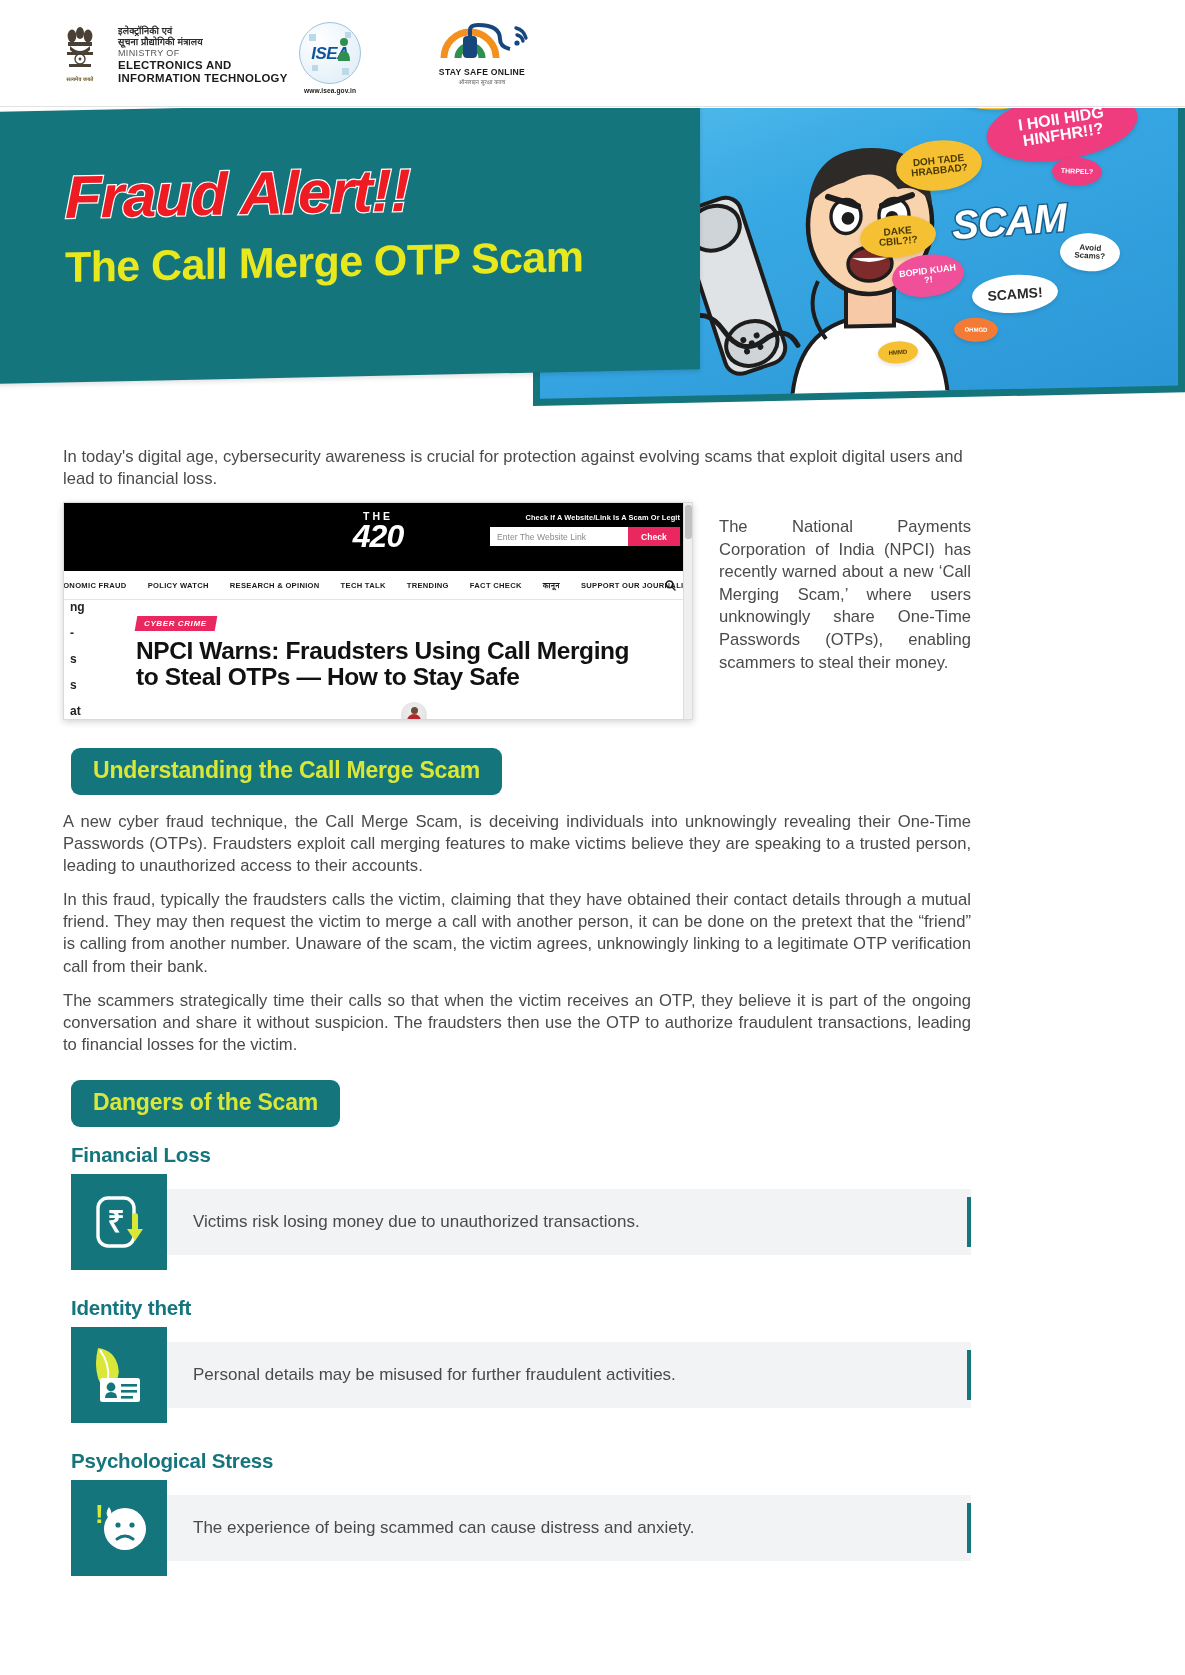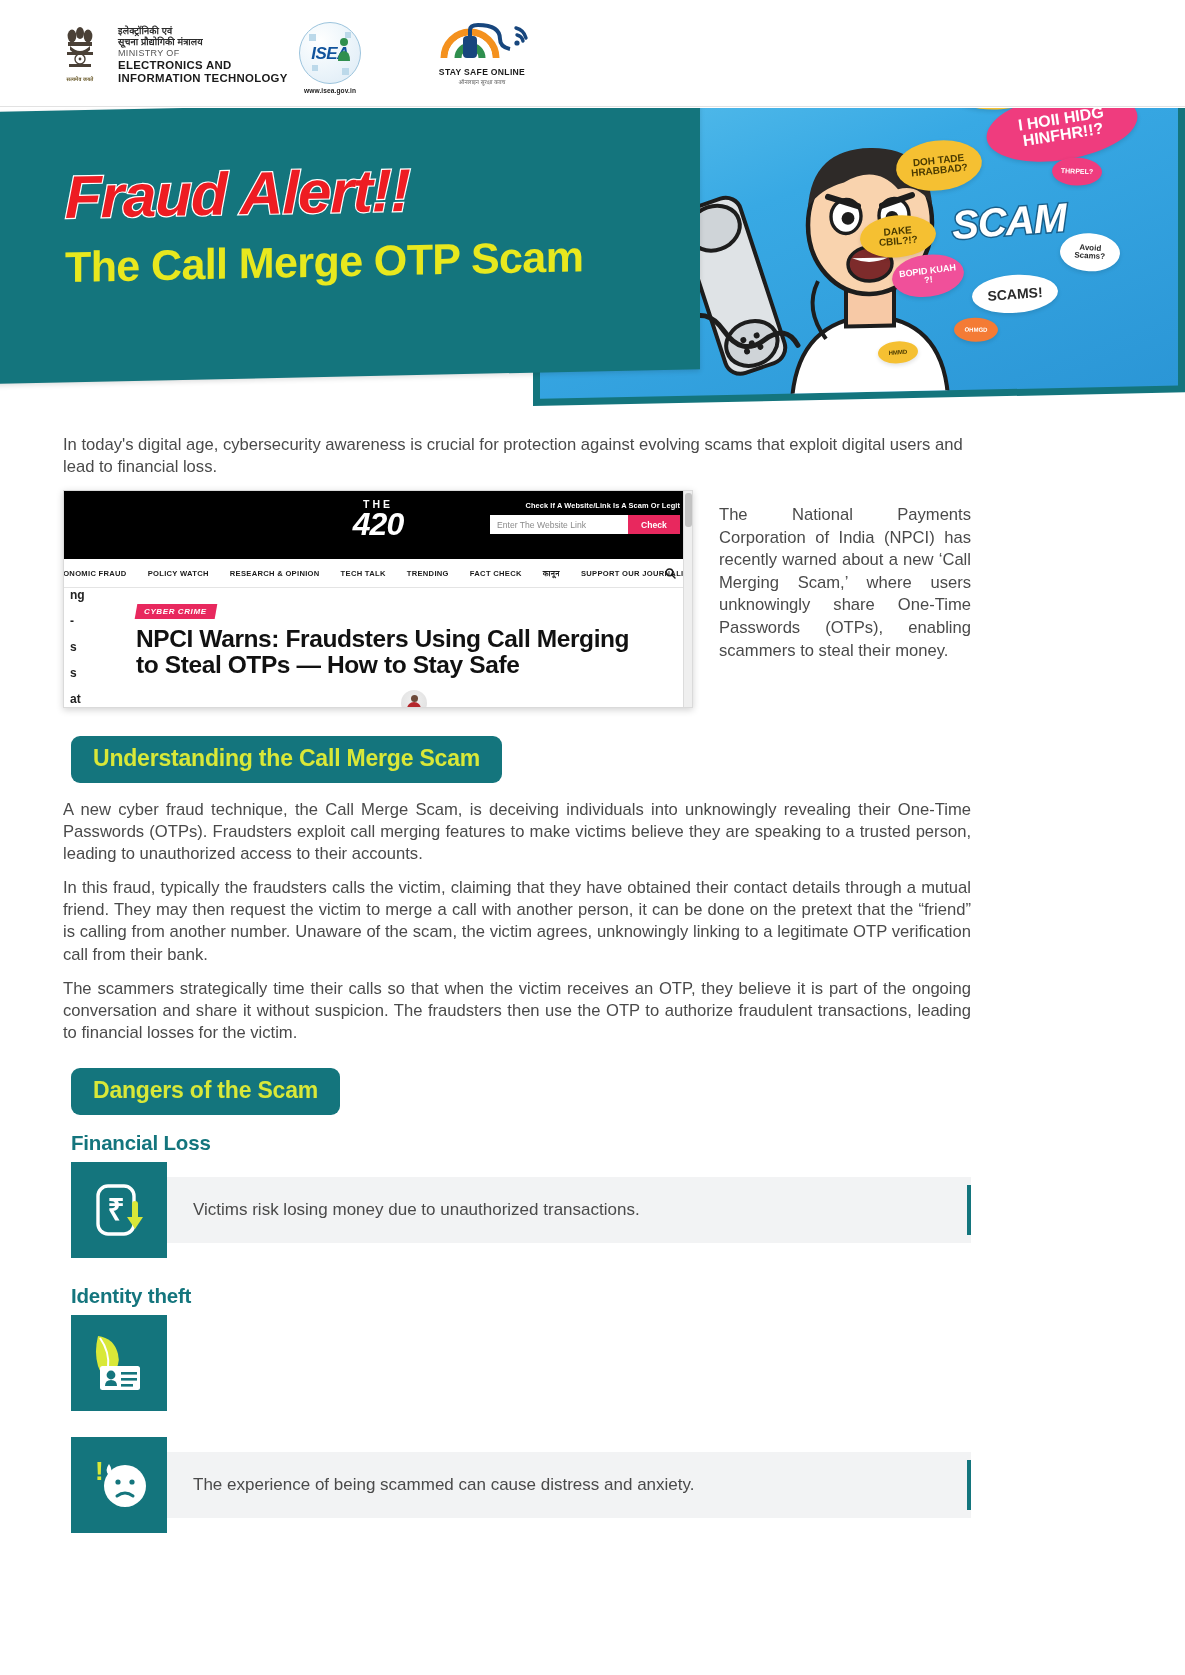--- a/index.html
+++ b/index.html
@@ -154,21 +154,21 @@
     position: absolute; font-weight: 900; color: #ffffff;
     font-style: italic; letter-spacing: -1px;
     -webkit-text-stroke: 3px #1a5f8a;
     paint-order: stroke fill;
   }
 
   
   .char { position: absolute; left: 180px; top: 96px; width: 300px; height: 300px; }
 
   
-  .content { position: absolute; left: 0; top: 426px; width: 1034px; }
+  .content { position: absolute; left: 0; top: 438px; width: 1034px; }
   .wrap { padding: 0 63px; }
 
   p.body-txt {
     font-size: 16.6px; line-height: 1.33; color: #4a4a4a;
     margin-bottom: 12px;
   }
   p.justify { text-align: justify; }
 
   .intro { margin-top: 8px; margin-bottom: 12px; }
 
@@ -559,23 +559,28 @@
           <path d="M10 4 q16 2 20 18 q3 12 -6 18 q-10 6 -14 -6 q-4 -14 0 -30z" fill="#d9e838"></path>
           <path d="M12 6 q10 14 8 30" stroke="#ffffff" stroke-width="2" fill="none"></path>
           <rect x="12" y="34" width="40" height="24" rx="2.5" fill="#ffffff"></rect>
           <circle cx="23" cy="43" r="4.4" fill="#14757d"></circle>
           <path d="M17 54 q0-6 6-6 q6 0 6 6z" fill="#14757d"></path>
           <rect x="33" y="40" width="16" height="2.6" fill="#14757d"></rect>
           <rect x="33" y="46" width="16" height="2.6" fill="#14757d"></rect>
           <rect x="33" y="52" width="12" height="2.6" fill="#14757d"></rect>
         </svg>
       </div>
+      <div class="danger-body">
+        <p>Personal details may be misused for further fraudulent activities.</p>
+        <span class="danger-accent"></span>
+      </div>
     </div>
 
     
+    <div class="danger-title">Psychological Stress</div>
     <div class="danger-row">
       <div class="danger-ico">
         <svg width="64" height="62" viewBox="0 0 64 62">
           <text x="8" y="26" font-family="Liberation Sans, sans-serif" font-size="26" font-weight="800" fill="#d9e838">!</text>
           <circle cx="38" cy="32" r="21" fill="#ffffff"></circle>
           <circle cx="31" cy="28" r="2.6" fill="#14757d"></circle>
           <circle cx="45" cy="28" r="2.6" fill="#14757d"></circle>
           <path d="M30 42 q8-6 16 0" stroke="#14757d" stroke-width="3" fill="none" stroke-linecap="round"></path>
           <path d="M22 10 q5 7 0 11 q-5-4 0-11z" fill="#ffffff"></path>
         </svg>

